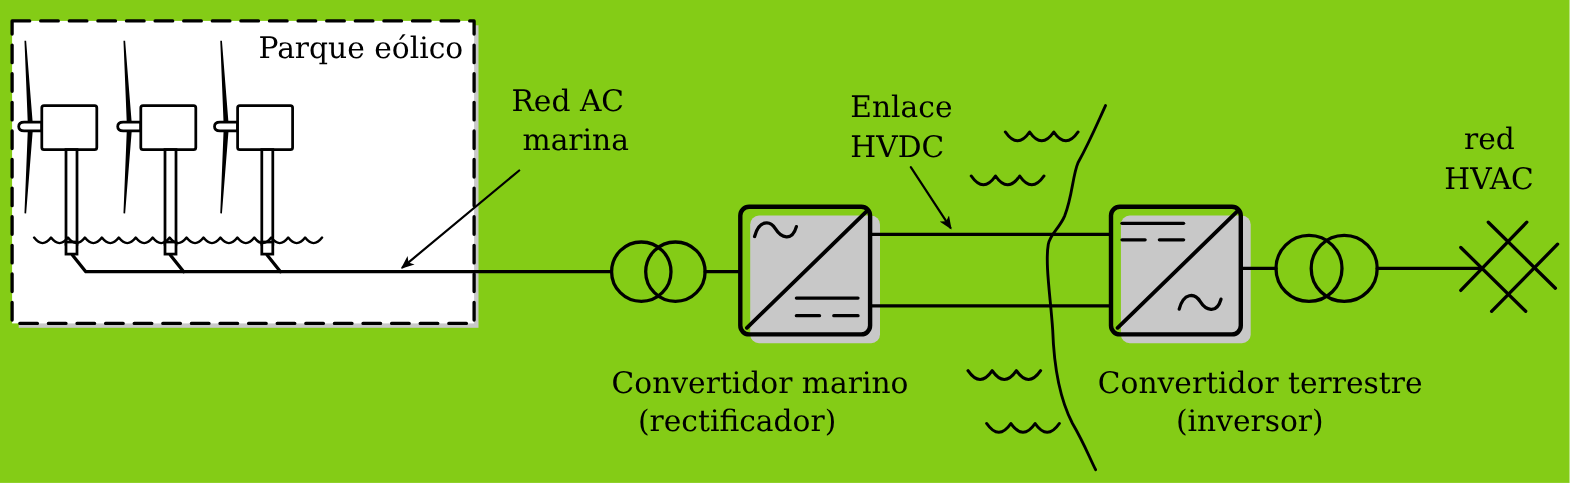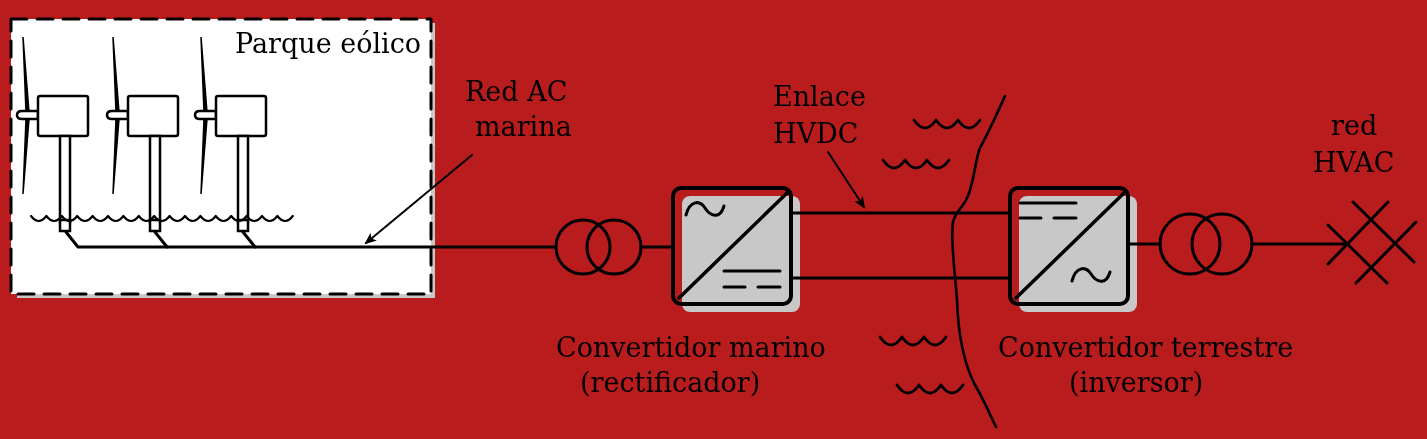--- a/index.html
+++ b/index.html
@@ -1,16 +1,16 @@
 <!DOCTYPE html>
 <html><head>
 <meta charset="utf-8">
 <style>
   html, body { margin:0; padding:0; background:#ffffff; }
-  #stage { position:relative; width:1427px; height:439px; overflow:hidden; background:#b91c1c; }
+  #stage { position:relative; width:1427px; height:439px; overflow:hidden; background:#84cc16; }
   svg { position:absolute; left:0; top:0; }
   .lbl { font-family:"DejaVu Serif","Liberation Serif",serif; font-size:27px; fill:#000; }
   .stroke { stroke:#000; fill:none; stroke-linecap:round; stroke-linejoin:round; }
 </style>
 </head>
 <body>
 
 <div id="stage">
 <svg width="1427" height="439" viewBox="0 0 1427 439" xmlns="http://www.w3.org/2000/svg">
   <defs>

